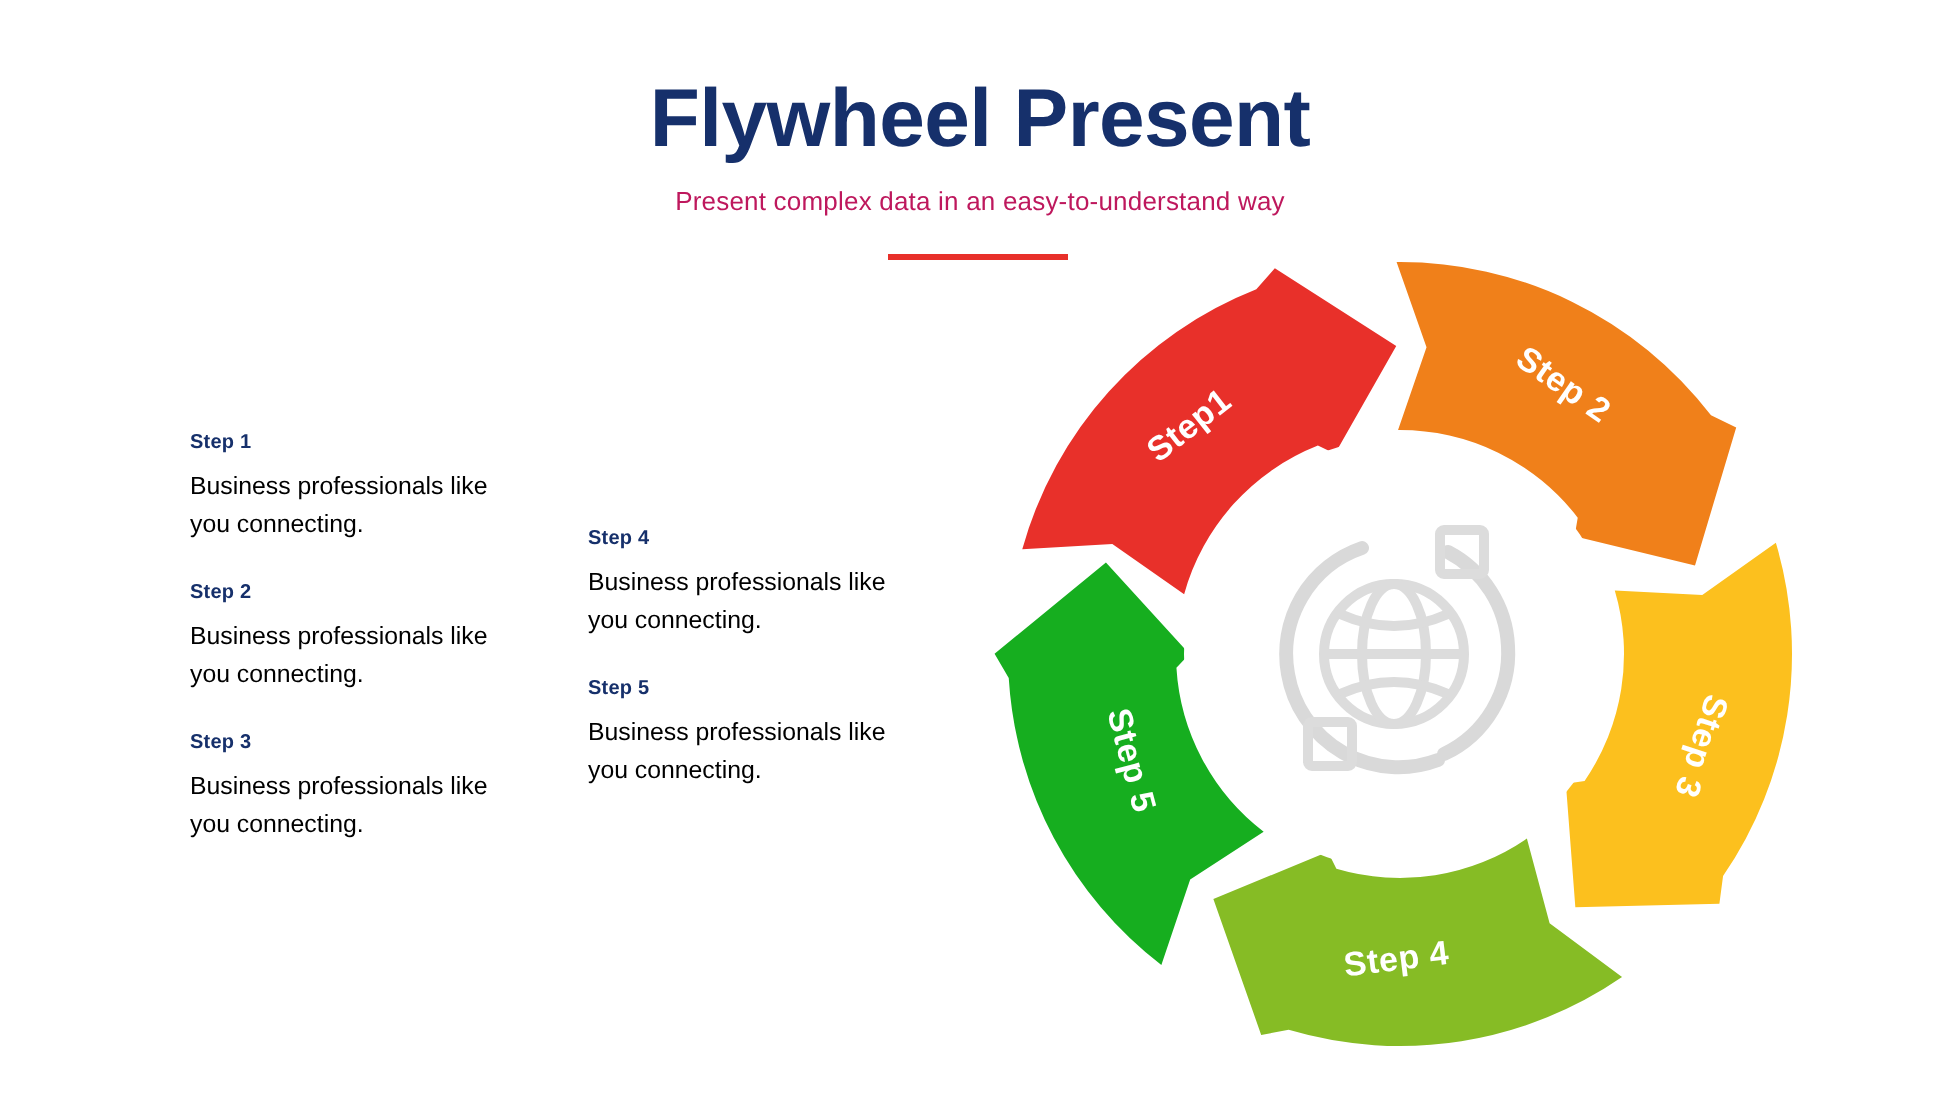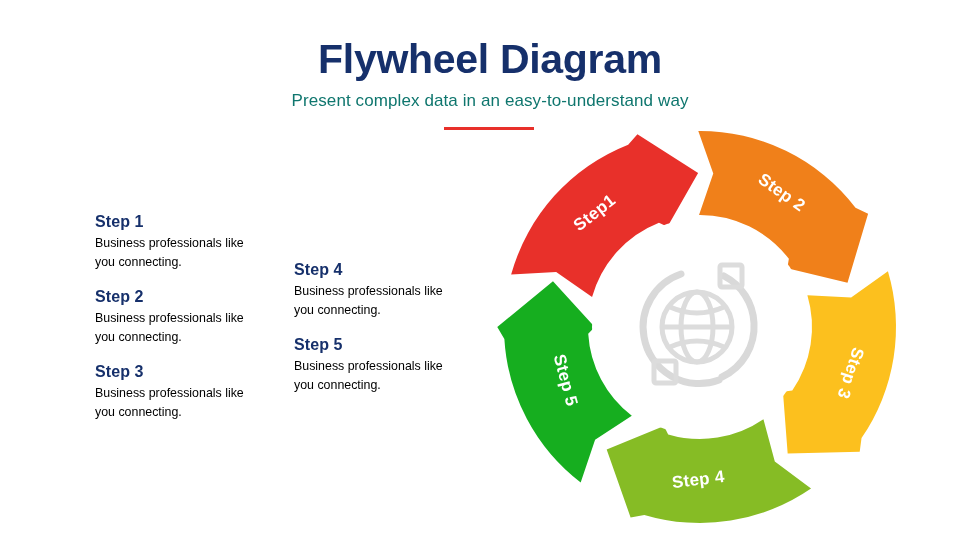--- a/index.html
+++ b/index.html
@@ -34,22 +34,22 @@
   }
   .title {
     font-size: 41px;
     font-weight: bold;
     color: #16306b;
     letter-spacing: -0.3px;
     line-height: 46px;
     margin: 0;
   }
   .subtitle {
-    font-size: 17px;
-    color: #0f766e;
+    font-size: 13px;
+    color: #be185d;
     line-height: 20px;
     margin: 9px 0 0 0;
     letter-spacing: 0.1px;
   }
   .accent-rule {
     position: absolute;
     left: 444px;
     top: 127px;
     width: 90px;
     height: 3px;
@@ -60,21 +60,21 @@
   .steps-col {
     position: absolute;
   }
   .col-left  { left: 95px;  top: 212px; width: 150px; }
   .col-right { left: 294px; top: 260px; width: 150px; }
 
   .step-block { margin-bottom: 16px; }
   .step-block:last-child { margin-bottom: 0; }
 
   .step-heading {
-    font-size: 16px;
+    font-size: 10px;
     font-weight: bold;
     color: #16306b;
     line-height: 20px;
     margin: 0 0 2px 0;
     letter-spacing: 0.1px;
   }
   .step-desc {
     font-size: 12.4px;
     color: #000000;
     line-height: 18.5px;
@@ -109,21 +109,21 @@
     stroke: #dcdcdc;
     stroke-width: 5;
   }
 </style>
 </head>
 <body>
 
 <div id="slide">
 
   <div class="header">
-    <h1 class="title">Flywheel Diagram</h1>
+    <h1 class="title">Flywheel Present</h1>
     <p class="subtitle">Present complex data in an easy-to-understand way</p>
   </div>
   <div class="accent-rule"></div>
 
   <div class="steps-col col-left">
 
     <div class="step-block">
       <p class="step-heading">Step 1</p>
       <p class="step-desc">Business professionals like you connecting.</p>
     </div>

